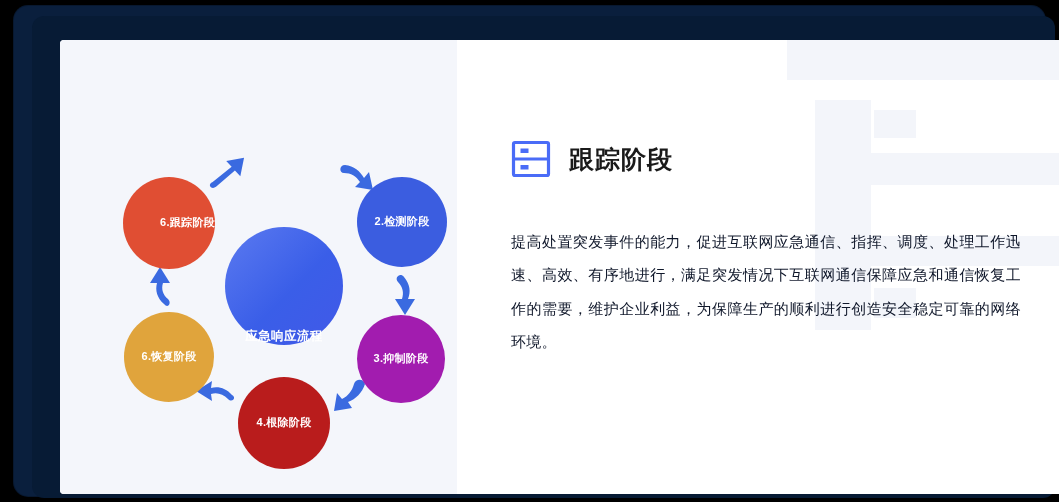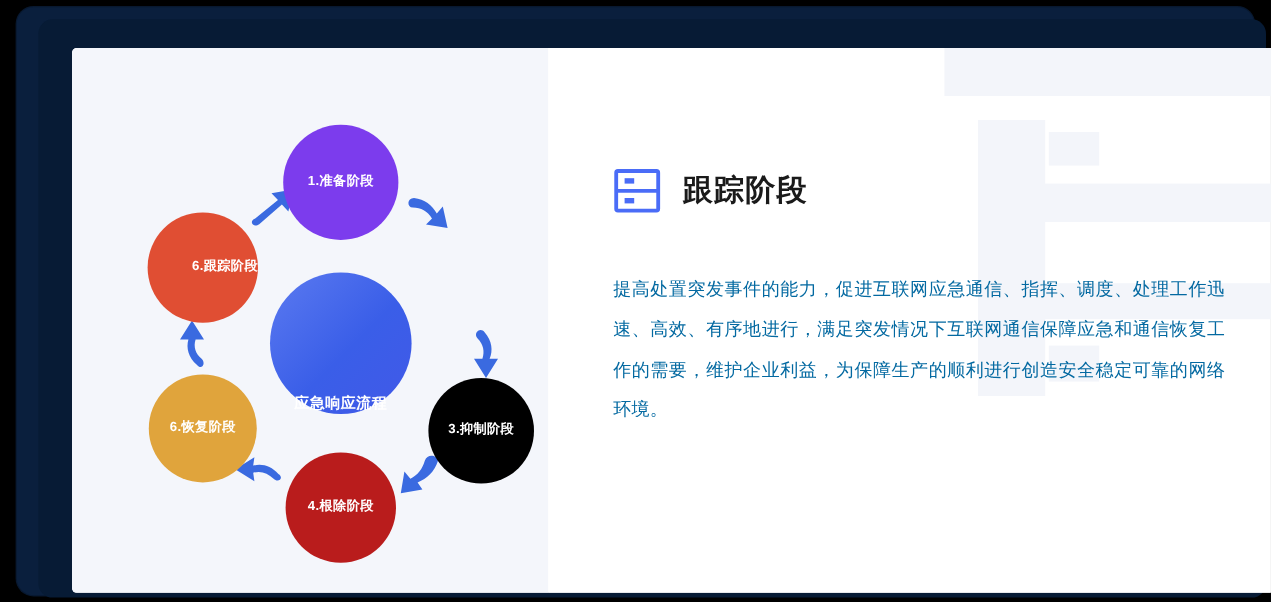--- a/index.html
+++ b/index.html
@@ -125,21 +125,21 @@
   }
   .panel-title {
     font-size: 25px;
     font-weight: 700;
     color: #1a1a1a;
     letter-spacing: 1px;
     line-height: 1;
   }
   .panel-body {
     font-size: 15px;
-    color: #0369a1;
+    color: #0f172a;
     line-height: 2.22;
     width: 510px;
     letter-spacing: 0.2px;
     text-align: justify;
   }
 </style>
 </head>
 <body>
 
 <div id="root">
@@ -165,26 +165,26 @@
                 <path d="M172 355 C166 348 158 346 151 348 L152 341 L136 351 L152 361 L151 354 C157 352 163 354 168 359 C172 363 177 358 172 355 Z"></path>
 
                 <path d="M104 264 C97 258 95 250 97 243 L90 243 L100 227 L110 243 L103 243 C101 249 103 255 108 259 C112 263 108 269 104 264 Z"></path>
               </g>
             </svg>
 
             <div class="node-center" style="left:165px; top:187px; width:118px; height:118px;">
               <span>应急响应流程</span>
             </div>
 
-            <div class="node" style="left:176px; top:64px; width:96px; height:96px; background:#7c3ced;">
-              <span>1.准备阶段</span>
-            </div>
-
-
-            <div class="node" style="left:297px; top:275px; width:88px; height:88px; background:#000000;text-align:right;">
+
+            <div class="node" style="left:297px; top:137px; width:90px; height:90px; background:#3b5de0;">
+              <span>2.检测阶段</span>
+            </div>
+
+            <div class="node" style="left:297px; top:275px; width:88px; height:88px; background:#a21caf;text-align:right;">
               <span>3.抑制阶段</span>
             </div>
 
             <div class="node" style="left:178px; top:337px; width:92px; height:92px; background:#b91c1c;">
               <span>4.根除阶段</span>
             </div>
 
             <div class="node" style="left:64px; top:272px; width:90px; height:90px; background:#e0a43c;">
               <span>6.恢复阶段</span>
             </div>

